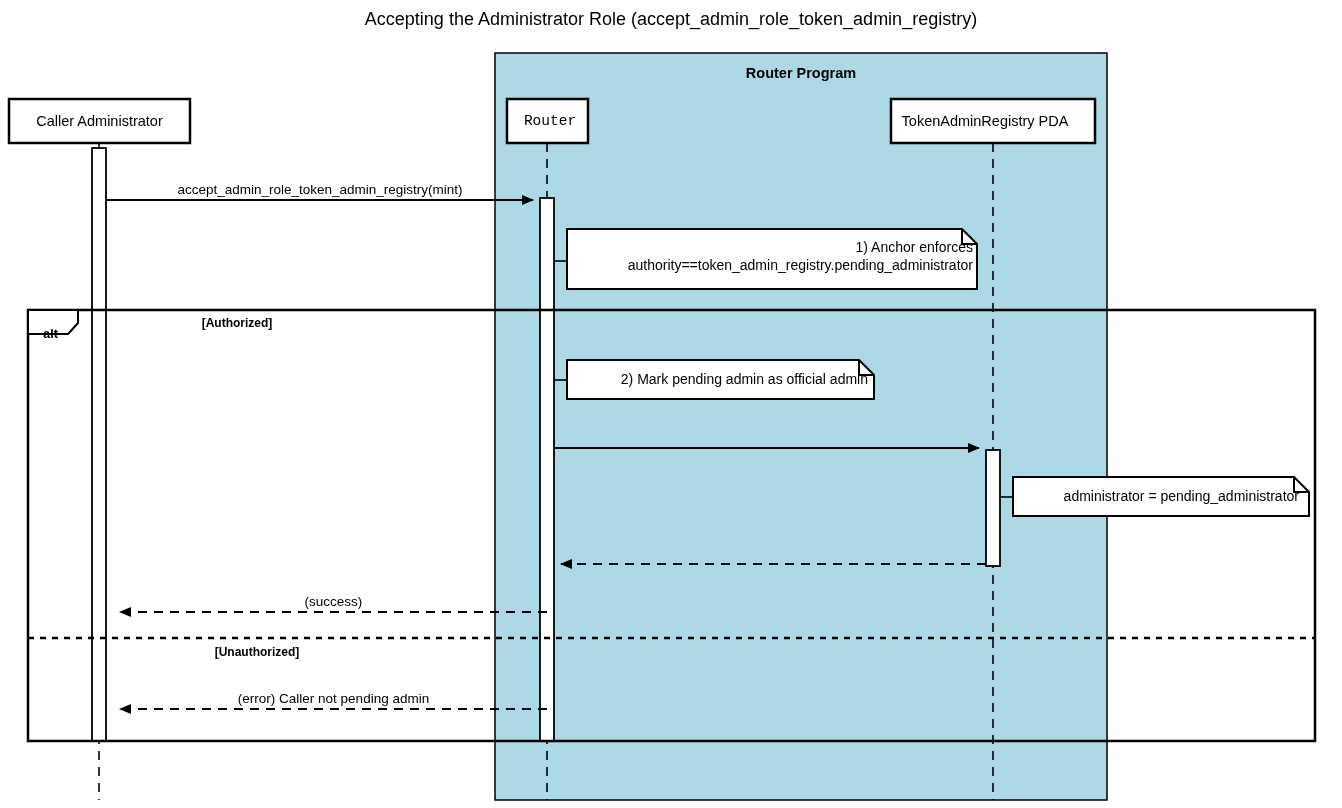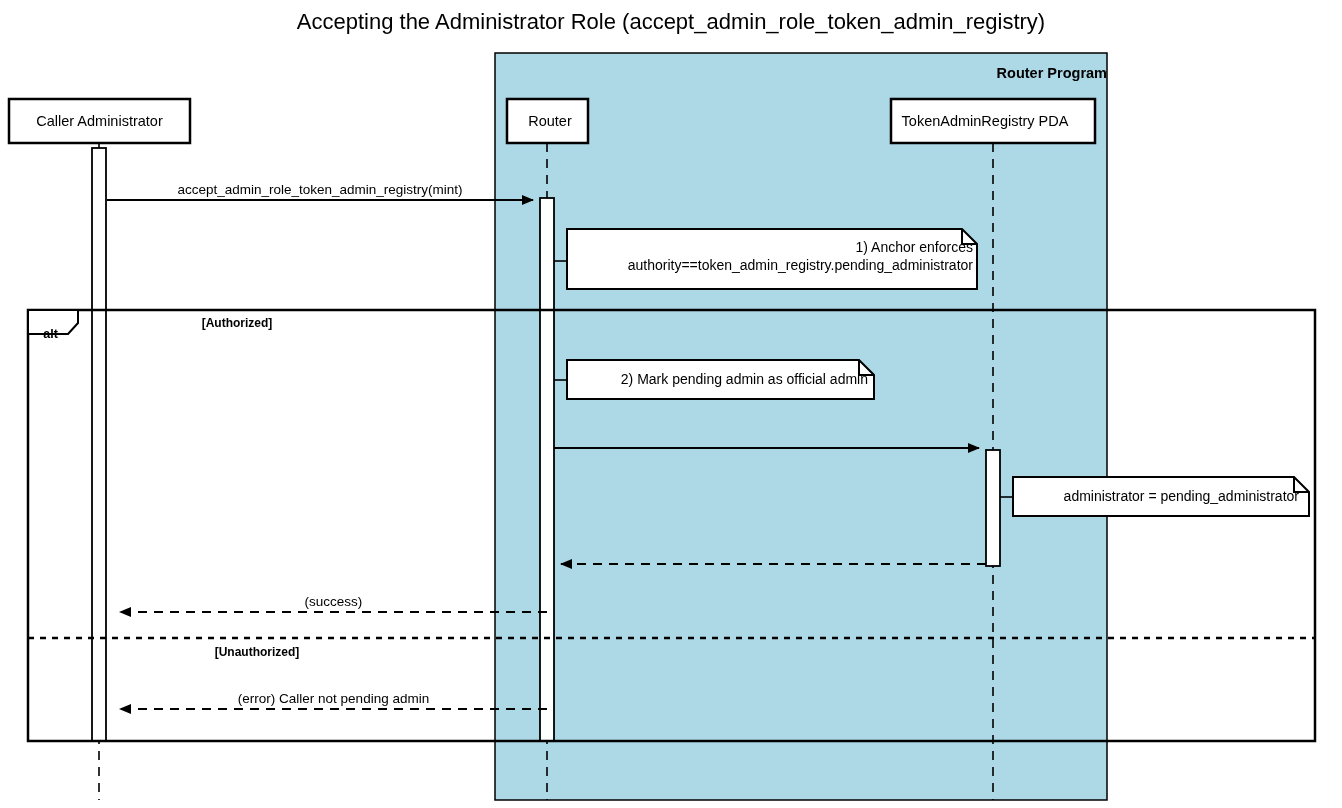--- a/index.html
+++ b/index.html
@@ -24,21 +24,21 @@
     top: 0;
     width: 1342px;
     height: 808px;
   }
   .txt {
     position: absolute;
     white-space: pre;
     line-height: 1.25;
   }
   .diagram-title {
-    font-size: 22px;
+    font-size: 18px;
     text-align: center;
     width: 1342px;
     left: 0;
     top: 8px;
   }
   .participant-label {
     font-size: 14.5px;
     text-align: center;
   }
   .group-title {
@@ -160,25 +160,25 @@
       <line x1="547" y1="612" x2="120" y2="612" stroke="#000000" stroke-width="1.8" stroke-dasharray="9,7" marker-end="url(#arrowFilledRev)"></line>
     </g>
 
     <g>
       <line x1="547" y1="709" x2="120" y2="709" stroke="#000000" stroke-width="1.8" stroke-dasharray="9,7" marker-end="url(#arrowFilledRev)"></line>
     </g>
   </svg>
 
   <div class="txt diagram-title">Accepting the Administrator Role (accept_admin_role_token_admin_registry)</div>
 
-  <div class="txt group-title" style="left:495px; top:64px; width:612px;text-align:right;">Router Program</div>
+  <div class="txt group-title" style="left:495px; top:64px; width:612px;">Router Program</div>
 
   <div class="txt participant-label" style="left:9px; top:112px; width:181px;">Caller Administrator</div>
 
-  <div class="txt participant-label" style="left:507px; top:112px; width:86px;">Router</div>
+  <div class="txt participant-label" style="left:507px; top:112px; width:86px;font-family:Liberation Mono, monospace;">Router</div>
 
   <div class="txt participant-label" style="left:891px; top:112px; width:188px;">TokenAdminRegistry PDA</div>
 
   <div class="txt message-label" style="left:107px; top:182px; width:426px;">accept_admin_role_token_admin_registry(mint)</div>
 
   <div class="txt note-text" style="left:583px; top:239px; width:390px;">1) Anchor enforces</div>
   <div class="txt note-text" style="left:583px; top:257px; width:390px;">authority==token_admin_registry.pending_administrator</div>
 
   <div class="txt frag-op" style="left:28px; top:315px; width:45px;margin-top:12px;">alt</div>
 

